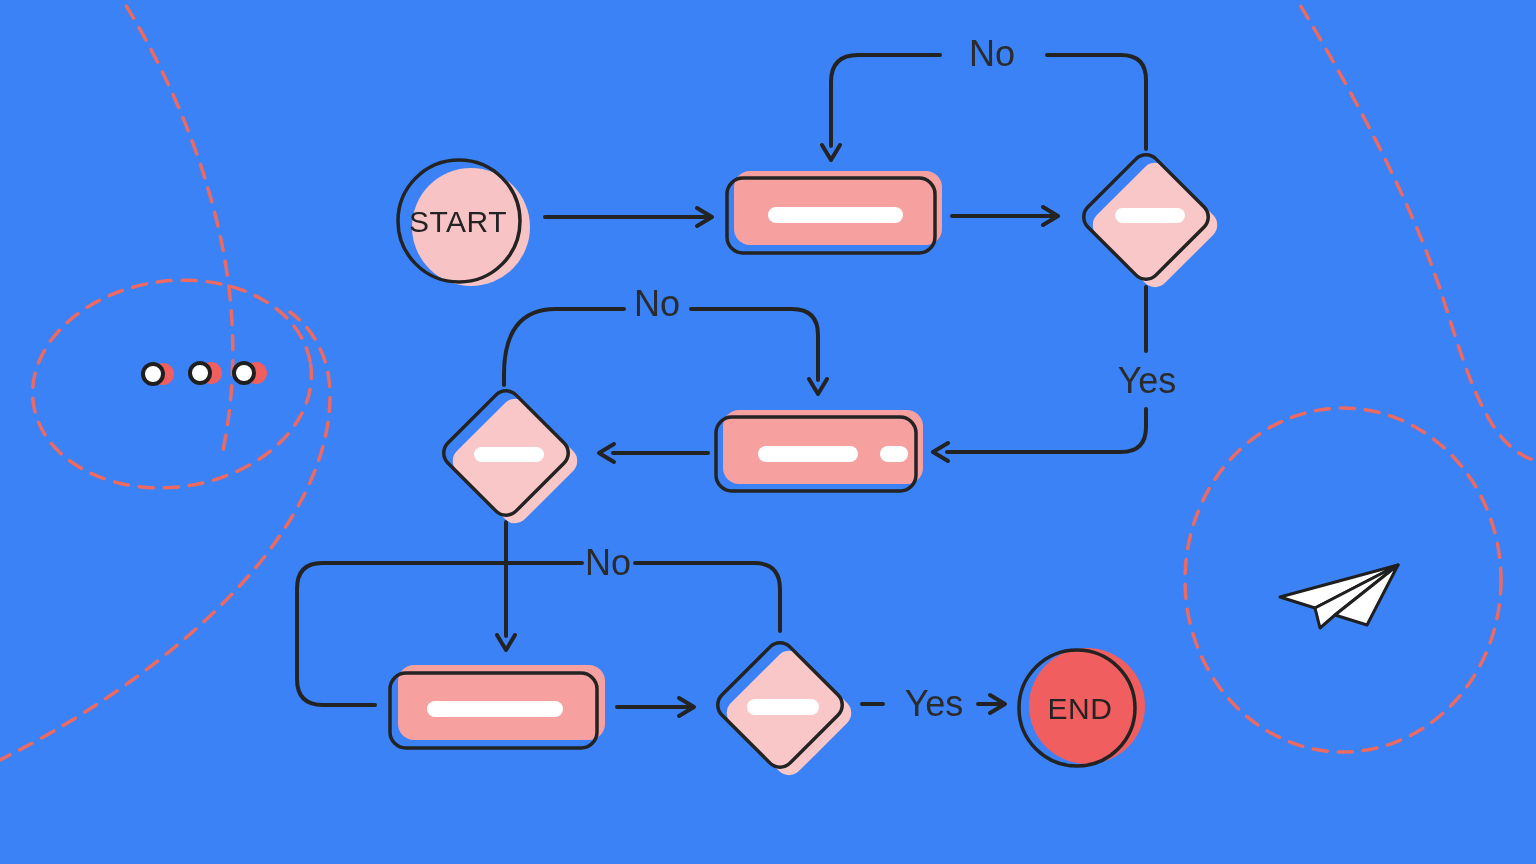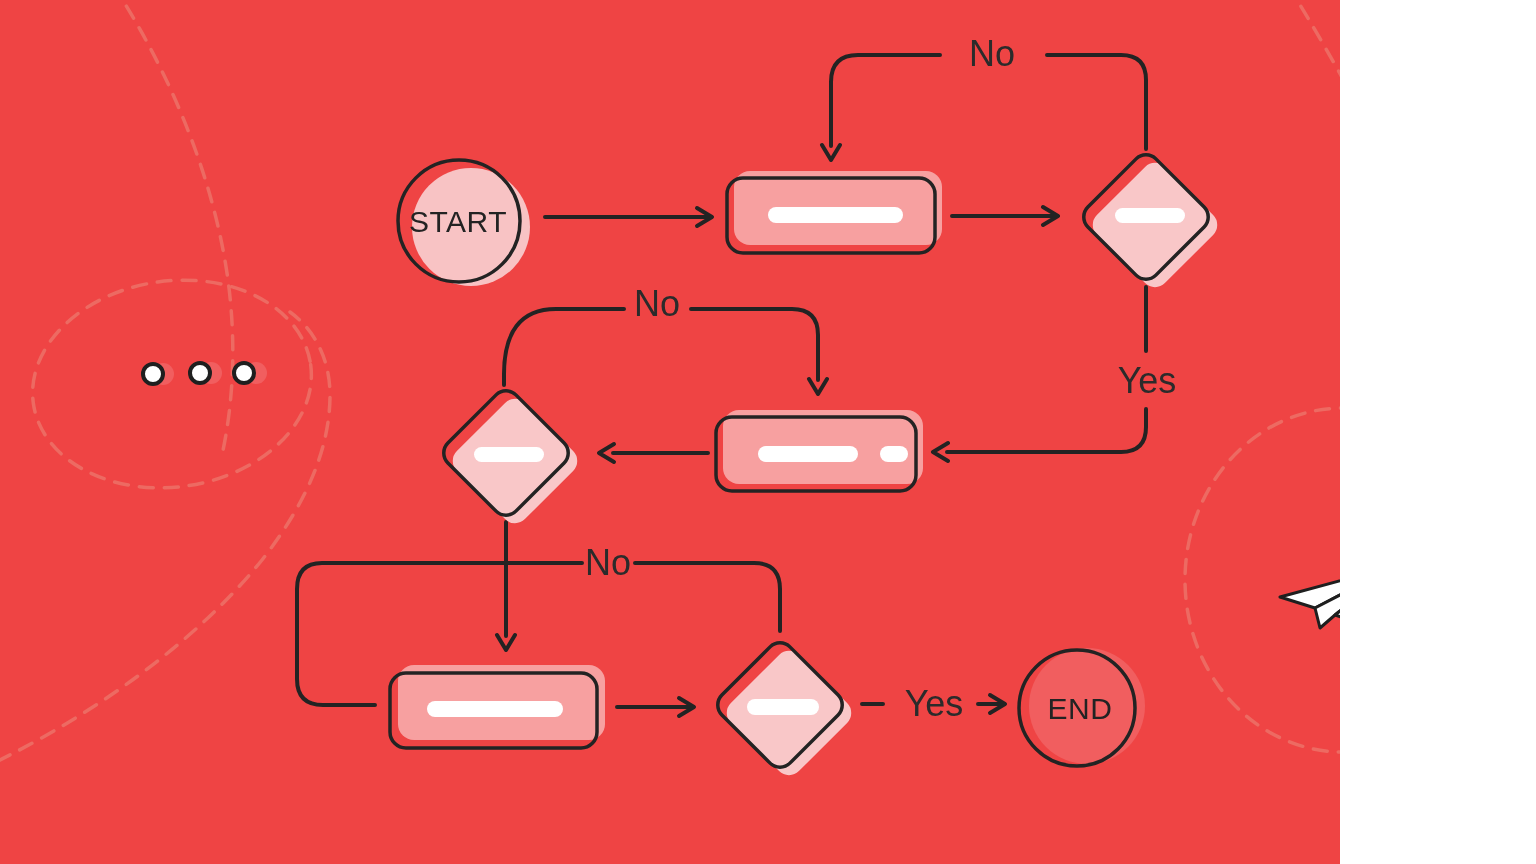--- a/index.html
+++ b/index.html
@@ -1,16 +1,16 @@
 <!DOCTYPE html>
 <html><head>
 <meta charset="utf-8">
 <style>
   html,body{margin:0;padding:0;background:#ffffff;}
-  .stage{position:relative;width:1340px;height:864px;background:#ef4444;overflow:hidden;
+  .stage{position:relative;width:1536px;height:864px;background:#3b82f6;overflow:hidden;
          font-family:"Liberation Sans","DejaVu Sans",sans-serif;text-align:right;}
   svg{display:block;}
   .edge{stroke:#232323;stroke-width:4;fill:none;stroke-linecap:round;stroke-linejoin:round;}
   .outline{stroke:#232323;stroke-width:3.5;fill:none;stroke-linejoin:round;}
   .bar{fill:#ffffff;stroke:none;}
   .lbl{fill:#2b2b2b;font-size:36px;font-family:"Liberation Sans","DejaVu Sans",sans-serif;}
   .node-lbl{fill:#232323;font-size:30px;letter-spacing:0.5px;font-family:"Liberation Sans","DejaVu Sans",sans-serif;}
   .dash{fill:none;stroke:#ed6a62;stroke-width:3.5;stroke-linecap:round;stroke-dasharray:14 11;}
   .plane{fill:#ffffff;stroke:#1f1f1f;stroke-width:3;stroke-linejoin:round;}
 </style>

